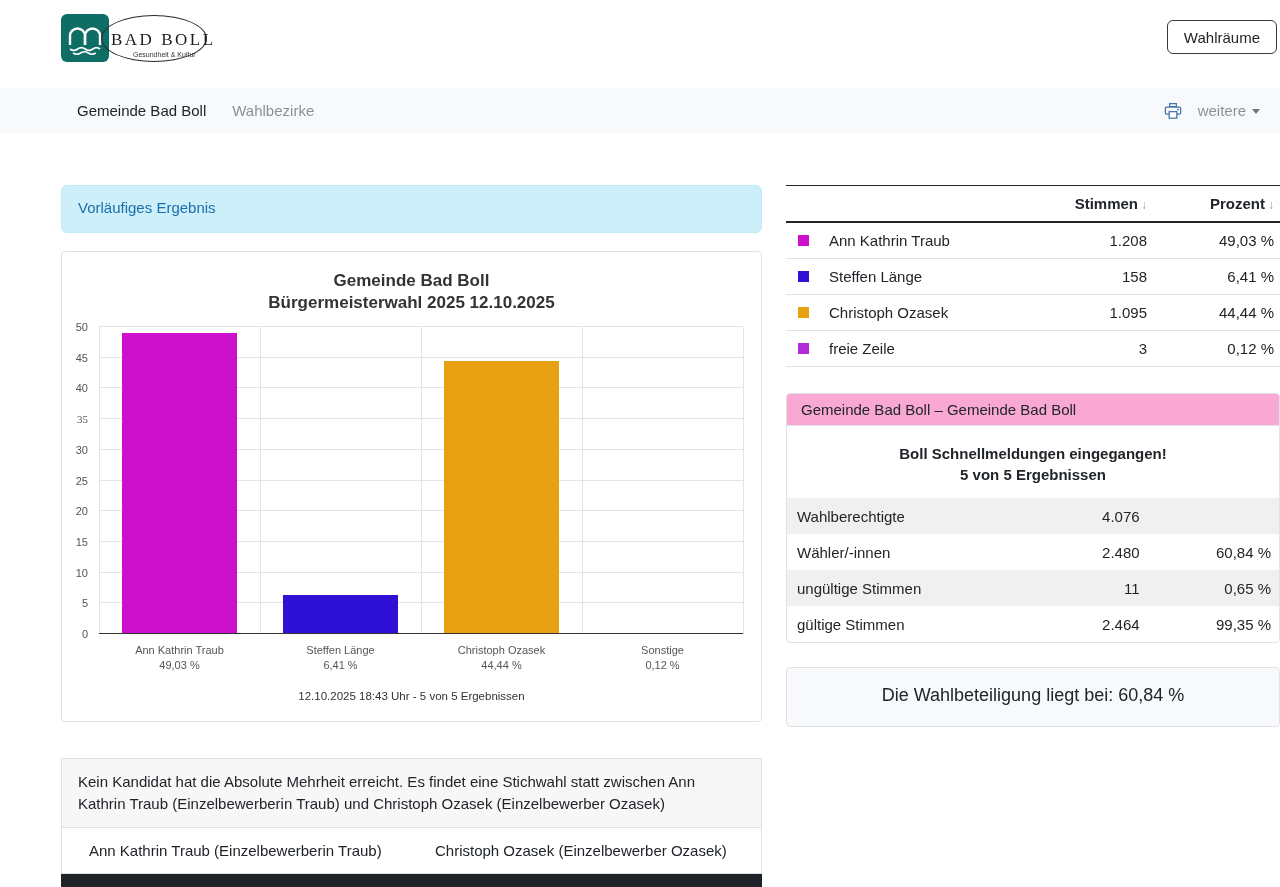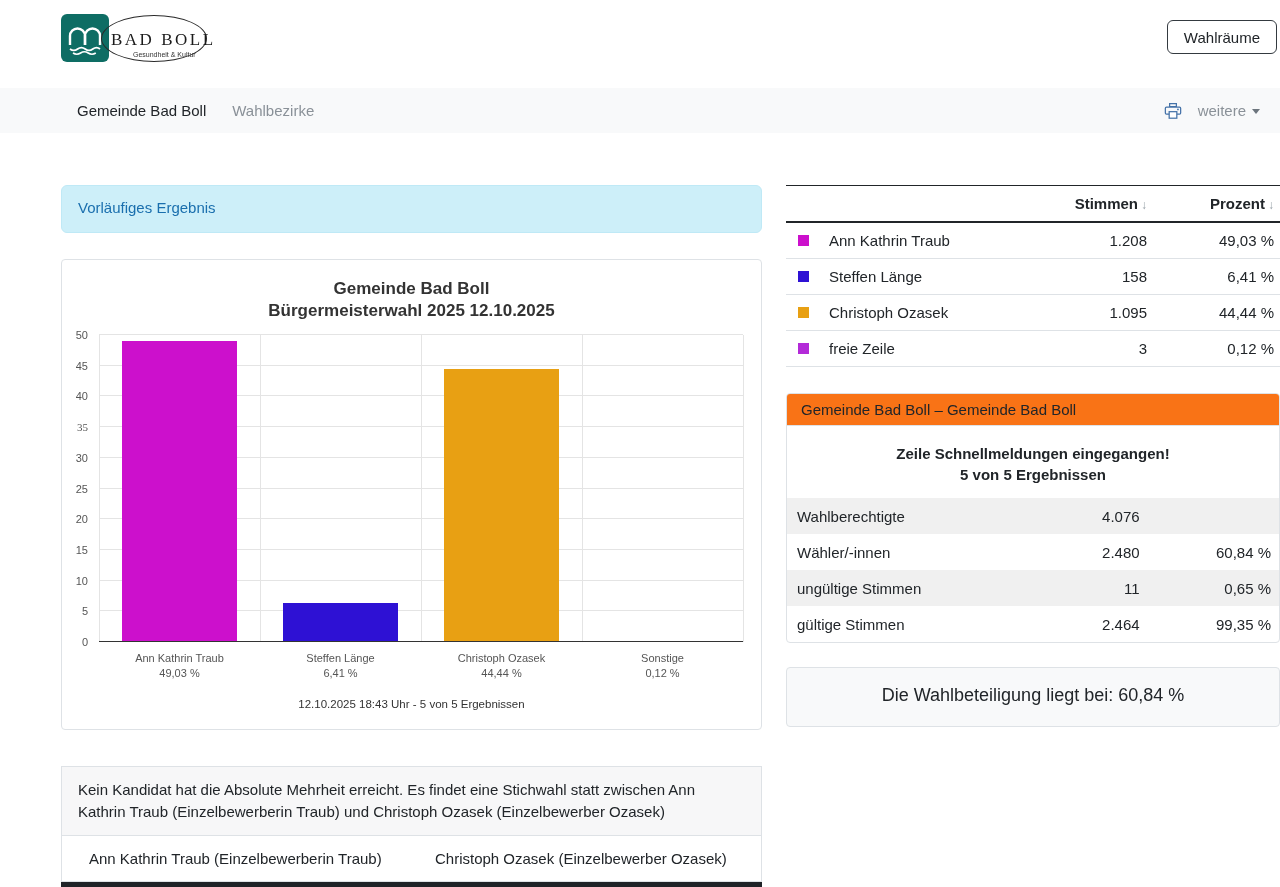--- a/index.html
+++ b/index.html
@@ -32,21 +32,21 @@
   .caret { display:inline-block; margin-left:6px; border-left:4px solid transparent;
            border-right:4px solid transparent; border-top:5px solid #6c757d; vertical-align:2px; }
 
   
   .main { display:flex; margin-top:52px; padding-left:61px; }
   .col-left { flex:0 0 701px; width:701px; }
   .col-right { flex:0 0 494px; width:494px; margin-left:24px; }
 
   
   .alert-info { background:#cdeff9; border:1px solid #bfe9f6; color:#1a6fae; border-radius:6px;
-                padding:13px 16px; font-size:15px; height:48px; margin-bottom:26px; }
+                padding:13px 16px; font-size:15px; height:48px; margin-bottom:18px; }
 
   
   .chart-card { border:1px solid #dee2e6; border-radius:4px; height:471px; padding-top:18px; }
   .chart-title { text-align:center; font-weight:bold; font-size:17px; line-height:22px; color:#333; }
   .chart { position:relative; padding-left:37px; margin:13px 18px 0 0; }
   .ylabels { position:absolute; left:0; top:0; width:30px; height:307px; }
   .ytick { position:absolute; right:4px; transform:translateY(50%); font-size:11px; color:#555; }
   .plot { position:relative; height:307px; }
   .hgrid { position:absolute; left:0; right:0; height:1px; background:#e4e4e4; }
   .hgrid.baseline { background:#333; z-index:2; }
@@ -69,21 +69,21 @@
   .results th { font-weight:bold; text-align:right; padding:9px 0; border-bottom:2px solid #212529; white-space:nowrap; }
   .results td { padding:9px 0; border-bottom:1px solid #dee2e6; }
   .results .num { text-align:right; }
   .results .pct { text-align:right; padding-right:6px; }
   .name-cell { display:flex; align-items:center; }
   .swatch { width:11px; height:11px; display:inline-block; margin:0 20px 0 12px; flex:0 0 11px; }
   .sort-icon { color:#98a1a8; font-size:12px; margin-left:3px; font-weight:normal; }
 
   
   .summary-card { margin-top:26px; border:1px solid #dee2e6; border-radius:4px; overflow:hidden; }
-  .summary-header { background:#f97316; padding:7px 14px; font-size:15px; border-bottom:1px solid #dee2e6; }
+  .summary-header { background:#f9a8d4; padding:7px 14px; font-size:15px; border-bottom:1px solid #dee2e6; }
   .summary-status { text-align:center; font-weight:bold; font-size:15px; padding:17px 0 13px; line-height:21px; }
   .summary-table { width:100%; border-collapse:collapse; font-size:15px; }
   .summary-table td { padding:9.5px 0; }
   .summary-table tr.striped { background:#f0f0f0; }
   .summary-table .lbl { padding-left:10px; }
   .summary-table .num { text-align:right; }
   .summary-table .pct { text-align:right; padding-right:8px; }
 
   
   .turnout-box { margin-top:24px; border:1px solid #dee2e6; background:#f8f9fa; border-radius:4px;
@@ -267,21 +267,21 @@
               </td>
             <td class="num">3</td>
             <td class="pct">0,12 %</td>
           </tr>
         </tbody>
       </table>
 
       <div class="summary-card">
         <div class="summary-header">Gemeinde Bad Boll – Gemeinde Bad Boll</div>
         <div class="summary-status">
-          <div>Zeile Schnellmeldungen eingegangen!</div>
+          <div>Boll Schnellmeldungen eingegangen!</div>
           <div>5 von 5 Ergebnissen</div>
         </div>
         <table class="summary-table">
           <colgroup>
               <col style="width:200px">
               <col style="width:154px">
               <col style="width:140px">
             </colgroup>
           <tbody>
             <tr class="striped">

